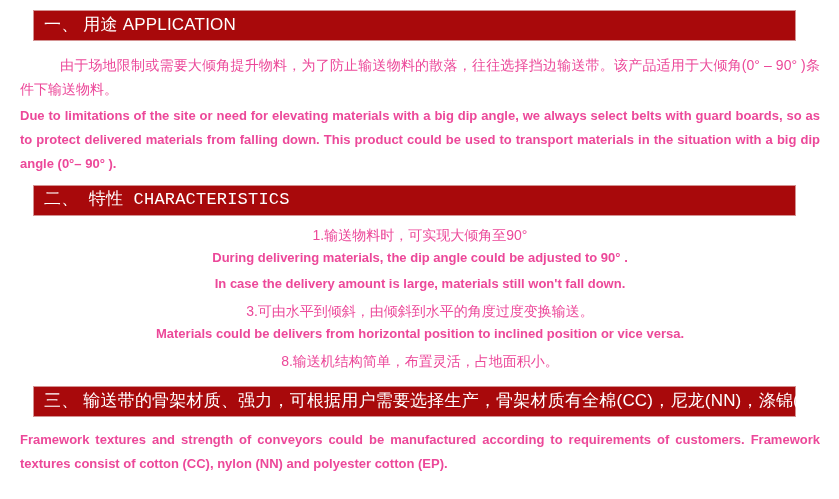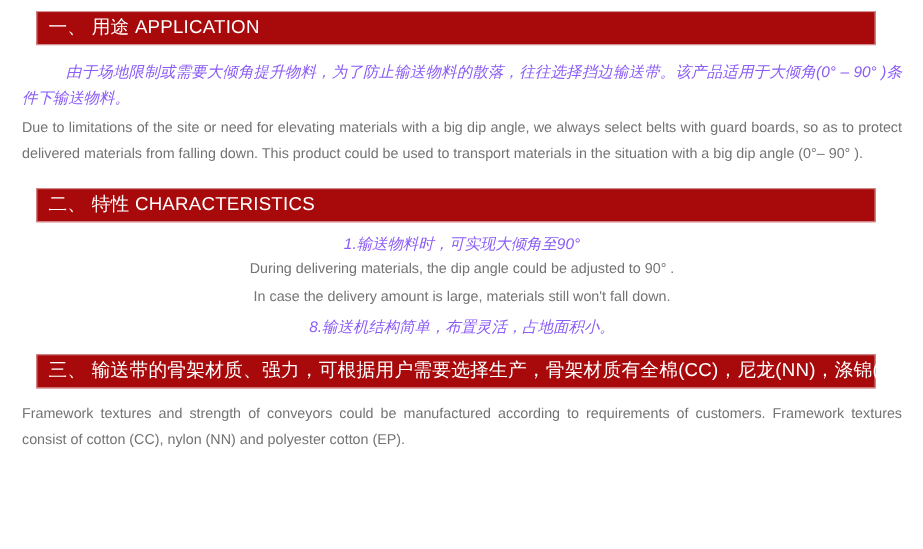--- a/index.html
+++ b/index.html
@@ -15,35 +15,35 @@
     margin:0 43px 0 33px;
     background:#a8090b;
     border:1px solid #d49292;
     color:#ffffff;
     font-size:17px;
     line-height:20px;
     padding:4px 10px 5px 10px;
     letter-spacing:0.2px;
   }
   .bar-1 { margin-top:10px; }
-  .bar-2 { margin-top:19px; }
+  .bar-2 { margin-top:9px;font-family:Liberation Mono, monospace; }
   .bar-3 { margin-top:14px; white-space:nowrap; }
   .cn {
     margin:12px 19px 3px 20px;
     font-size:14px;
     line-height:24px;
-    color:#8b5cf6;
-    font-style:italic;
+    color:#ec4899;
   }
   .cn-indent { text-indent:40px; text-align:justify; }
   .en {
     margin:2px 19px 0 20px;
     font-size:13px;
     line-height:24px;
-    color:#737373;
+    color:#ec4899;
+    font-weight:bold;
   }
   .just { text-align:justify; }
   .features { margin-top:8px;text-align:center; }
   .feature .cn { margin:5px 19px 0 20px; line-height:22px; }
   .feature .en { margin:1px 19px 4px 20px; line-height:22px; }
   .tail { margin-top:11px; }
 </style>
 </head>
 <body>
 
@@ -65,20 +65,24 @@
 
     <div class="feature">
       <p class="cn">1.输送物料时，可实现大倾角至90°</p>
       <p class="en">During delivering materials, the dip angle could be adjusted to 90° .</p>
     </div>
 
     <div class="feature">
       <p class="en">In case the delivery amount is large, materials still won't fall down.</p>
     </div>
 
+    <div class="feature">
+      <p class="cn">3.可由水平到倾斜，由倾斜到水平的角度过度变换输送。</p>
+      <p class="en">Materials could be delivers from horizontal position to inclined position or vice versa.</p>
+    </div>
 
     <div class="feature">
       <p class="cn">8.输送机结构简单，布置灵活，占地面积小。</p>
     </div>
 
   </div>
 
   <div class="bar bar-3">
     <span>三、 输送带的骨架材质、强力，可根据用户需要选择生产，骨架材质有全棉(CC)，尼龙(NN)，涤锦(EP)</span>
   </div>

